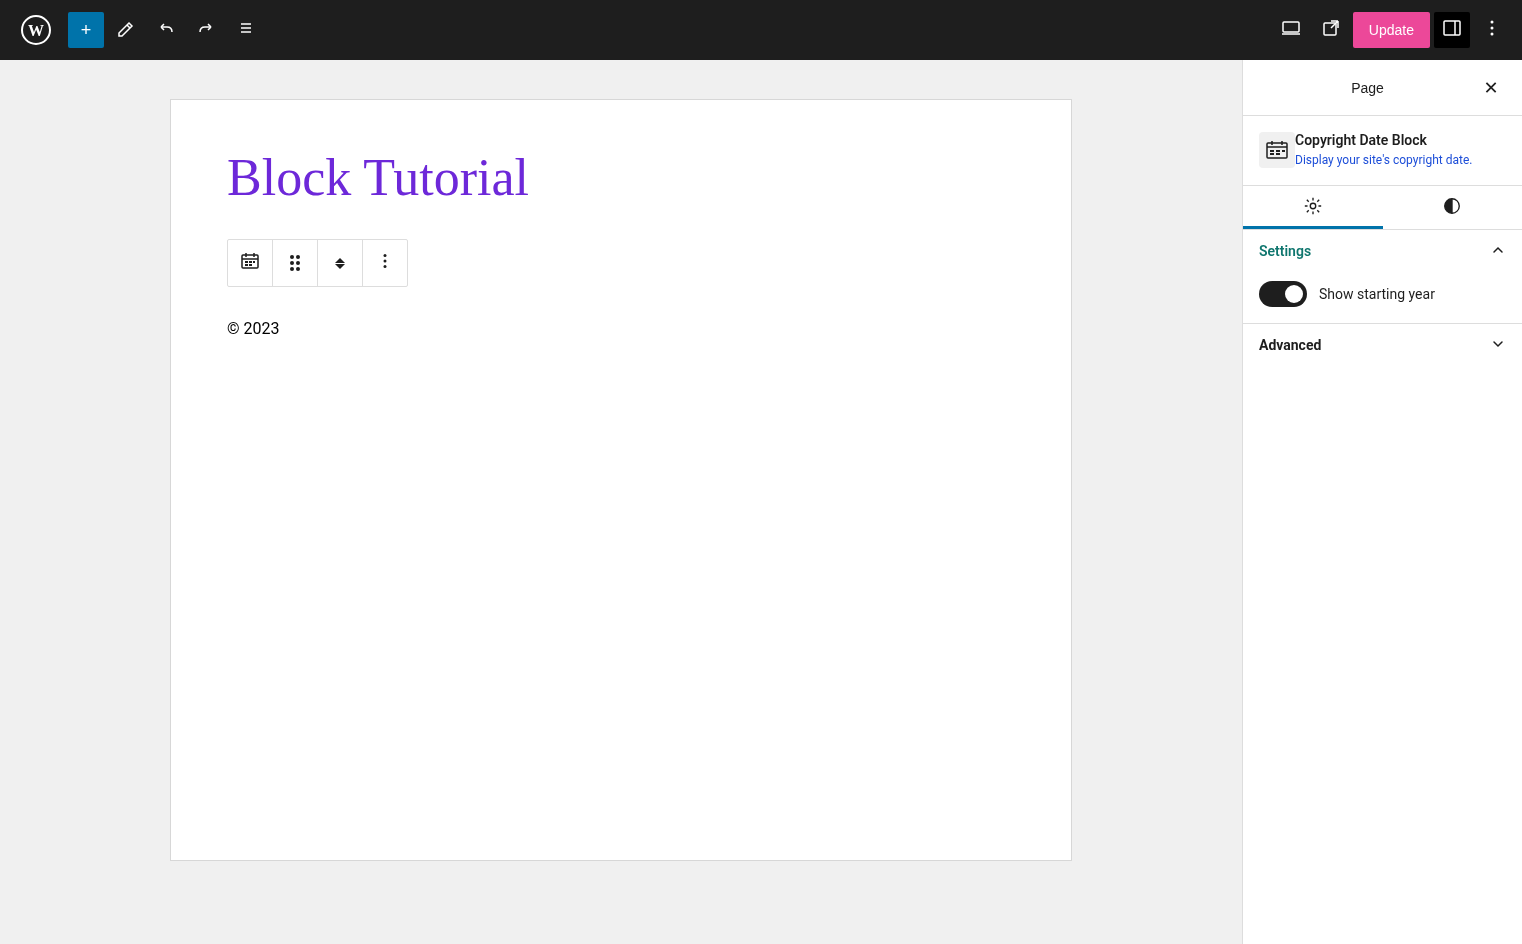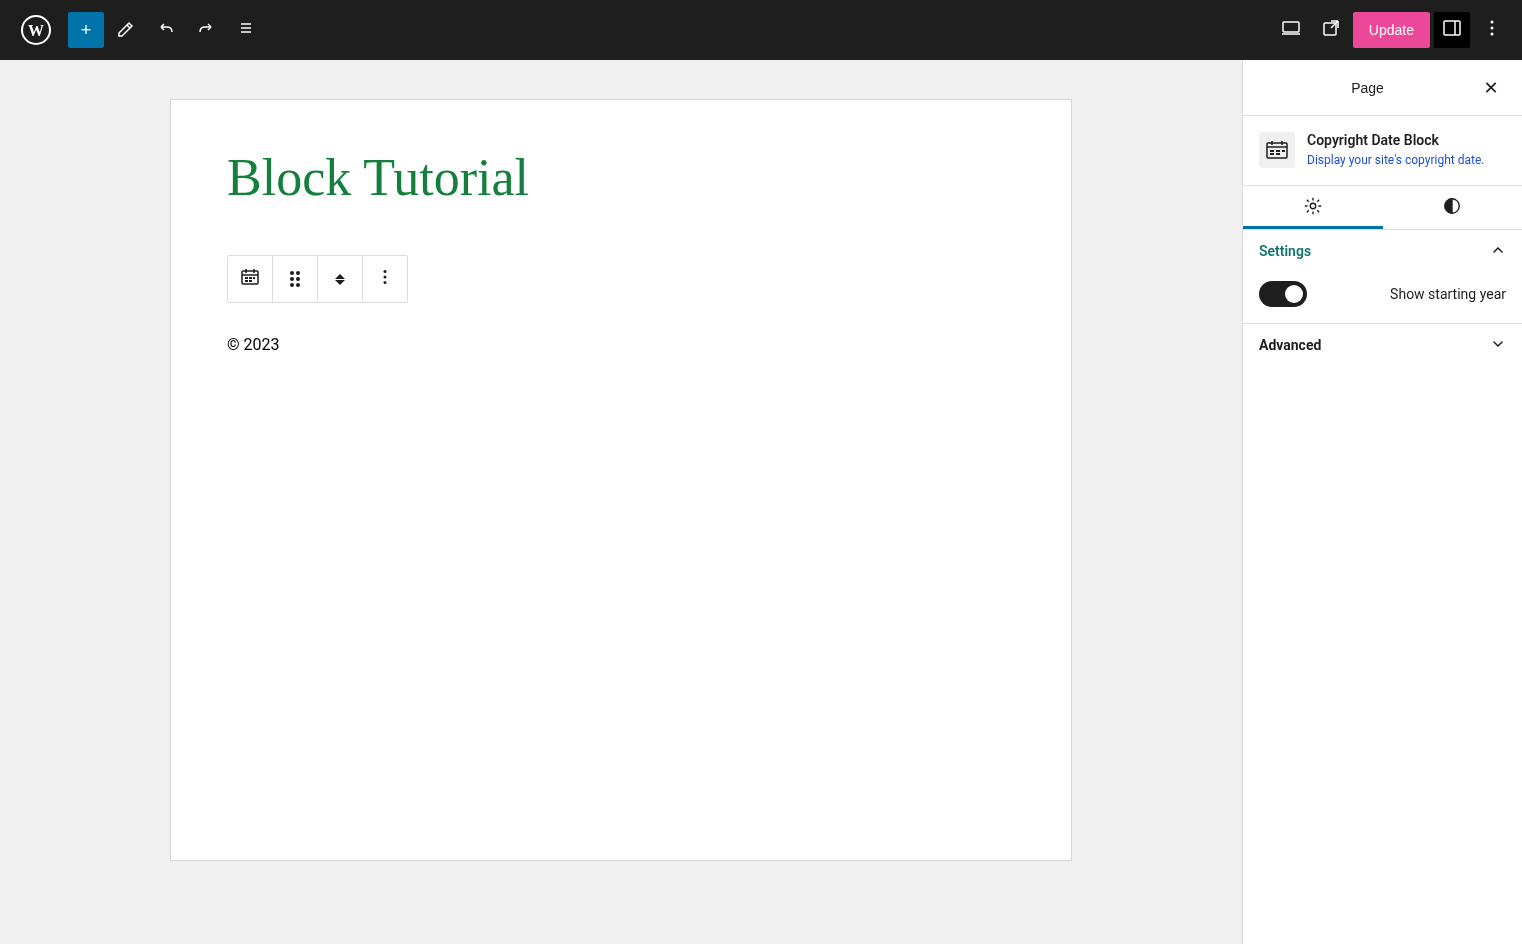--- a/index.html
+++ b/index.html
@@ -110,22 +110,22 @@
       width: 100%;
       max-width: 900px;
       min-height: 760px;
       padding: 48px 56px;
       box-shadow: 0 0 0 1px rgba(0,0,0,0.1);
     }
     .page-title {
       font-family: Georgia, "Times New Roman", serif;
       font-size: 52px;
       font-weight: normal;
-      color: #15803d;
-      margin-bottom: 48px;
+      color: #6d28d9;
+      margin-bottom: 32px;
     }
 
     
     .block-toolbar {
       display: inline-flex;
       align-items: center;
       border: 1px solid #ddd;
       border-radius: 2px;
       background: #fff;
       margin-bottom: 16px;
@@ -215,21 +215,20 @@
       align-items: center;
       justify-content: center;
     }
 
     
     .block-info {
       padding: 16px;
       border-bottom: 1px solid #ddd;
       display: flex;
       align-items: flex-start;
-      gap: 12px;
     }
     .block-icon {
       width: 36px;
       height: 36px;
       background: #f0f0f0;
       border-radius: 4px;
       display: flex;
       align-items: center;
       justify-content: center;
       font-size: 18px;
@@ -296,21 +295,20 @@
       font-size: 14px;
       color: #1e1e1e;
     }
     .settings-content {
       padding: 8px 16px 16px;
     }
     .toggle-row {
       display: flex;
       align-items: center;
       gap: 12px;
-      justify-content: space-between;
     }
     .toggle-label {
       font-size: 14px;
       color: #1e1e1e;
     }
 
     
     .toggle-switch {
       width: 48px;
       height: 26px;

